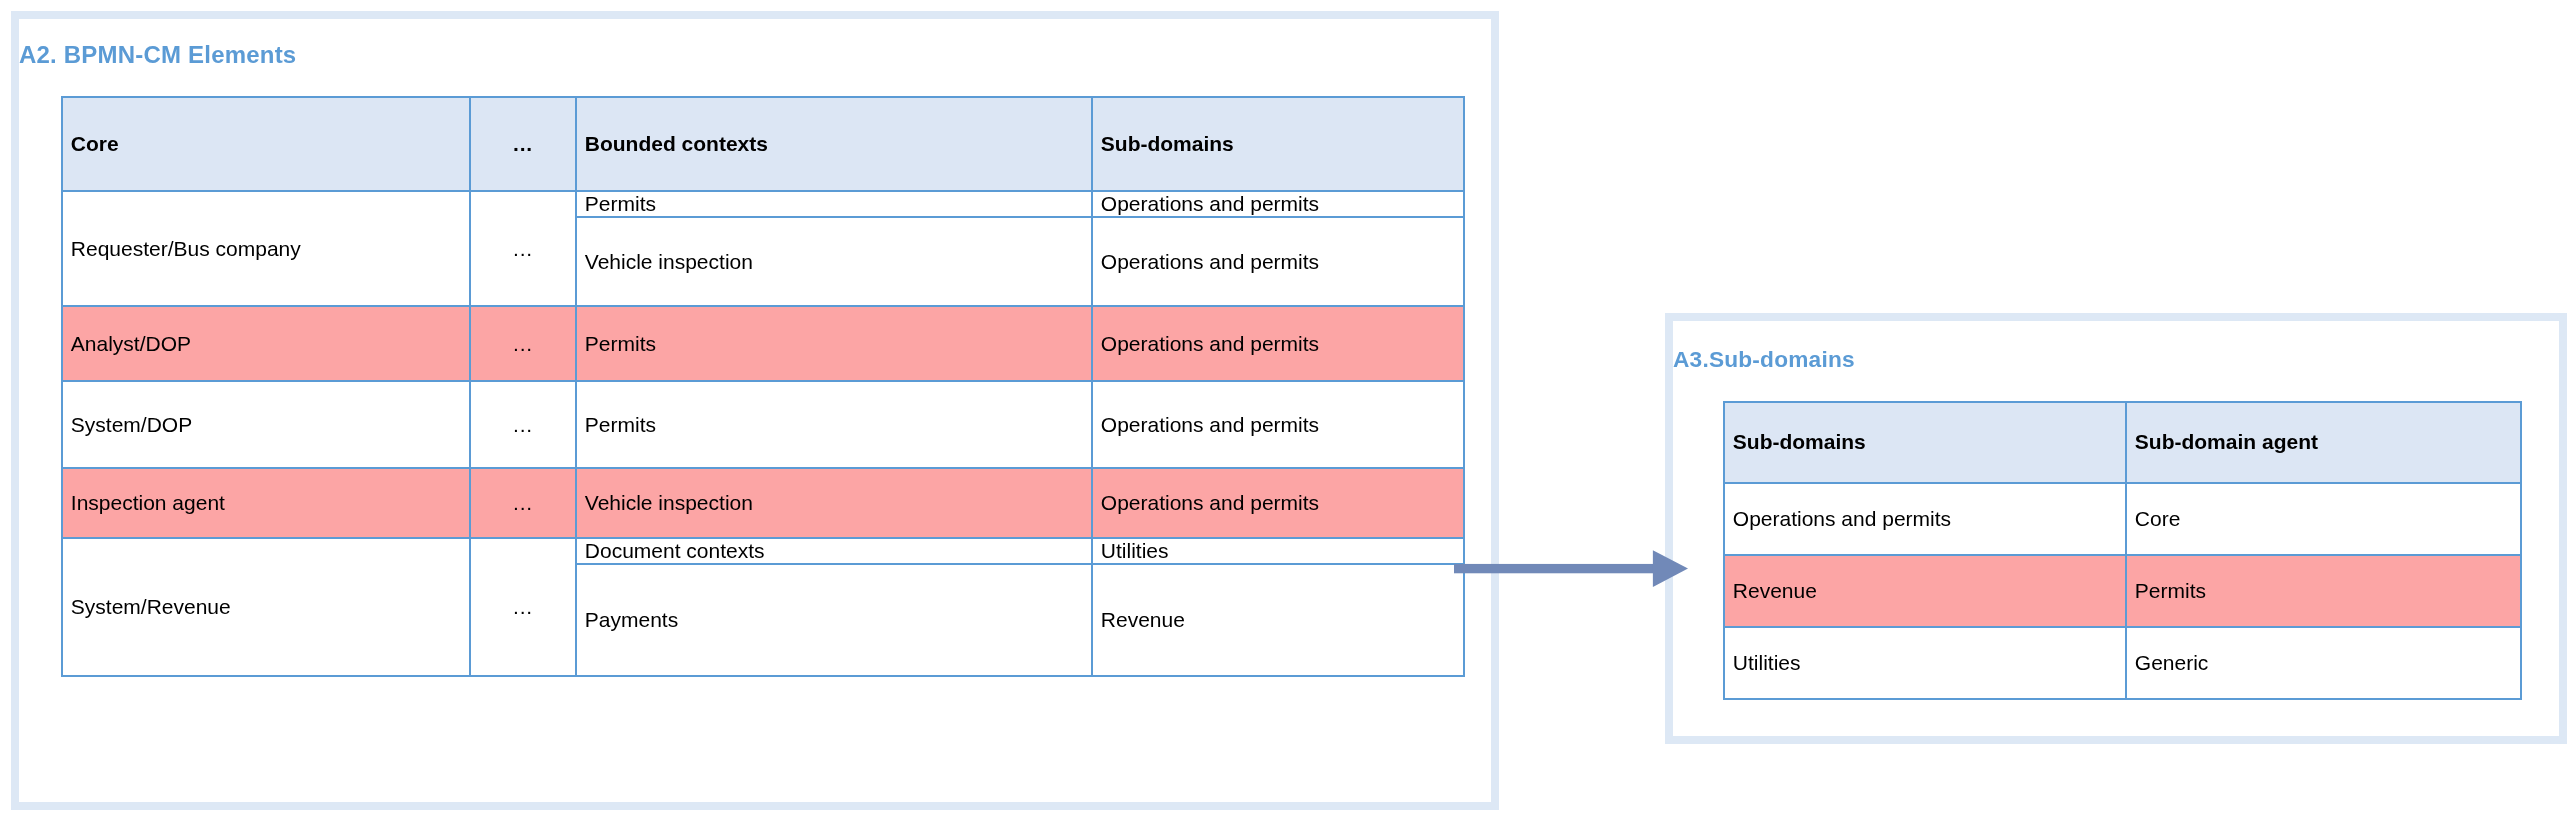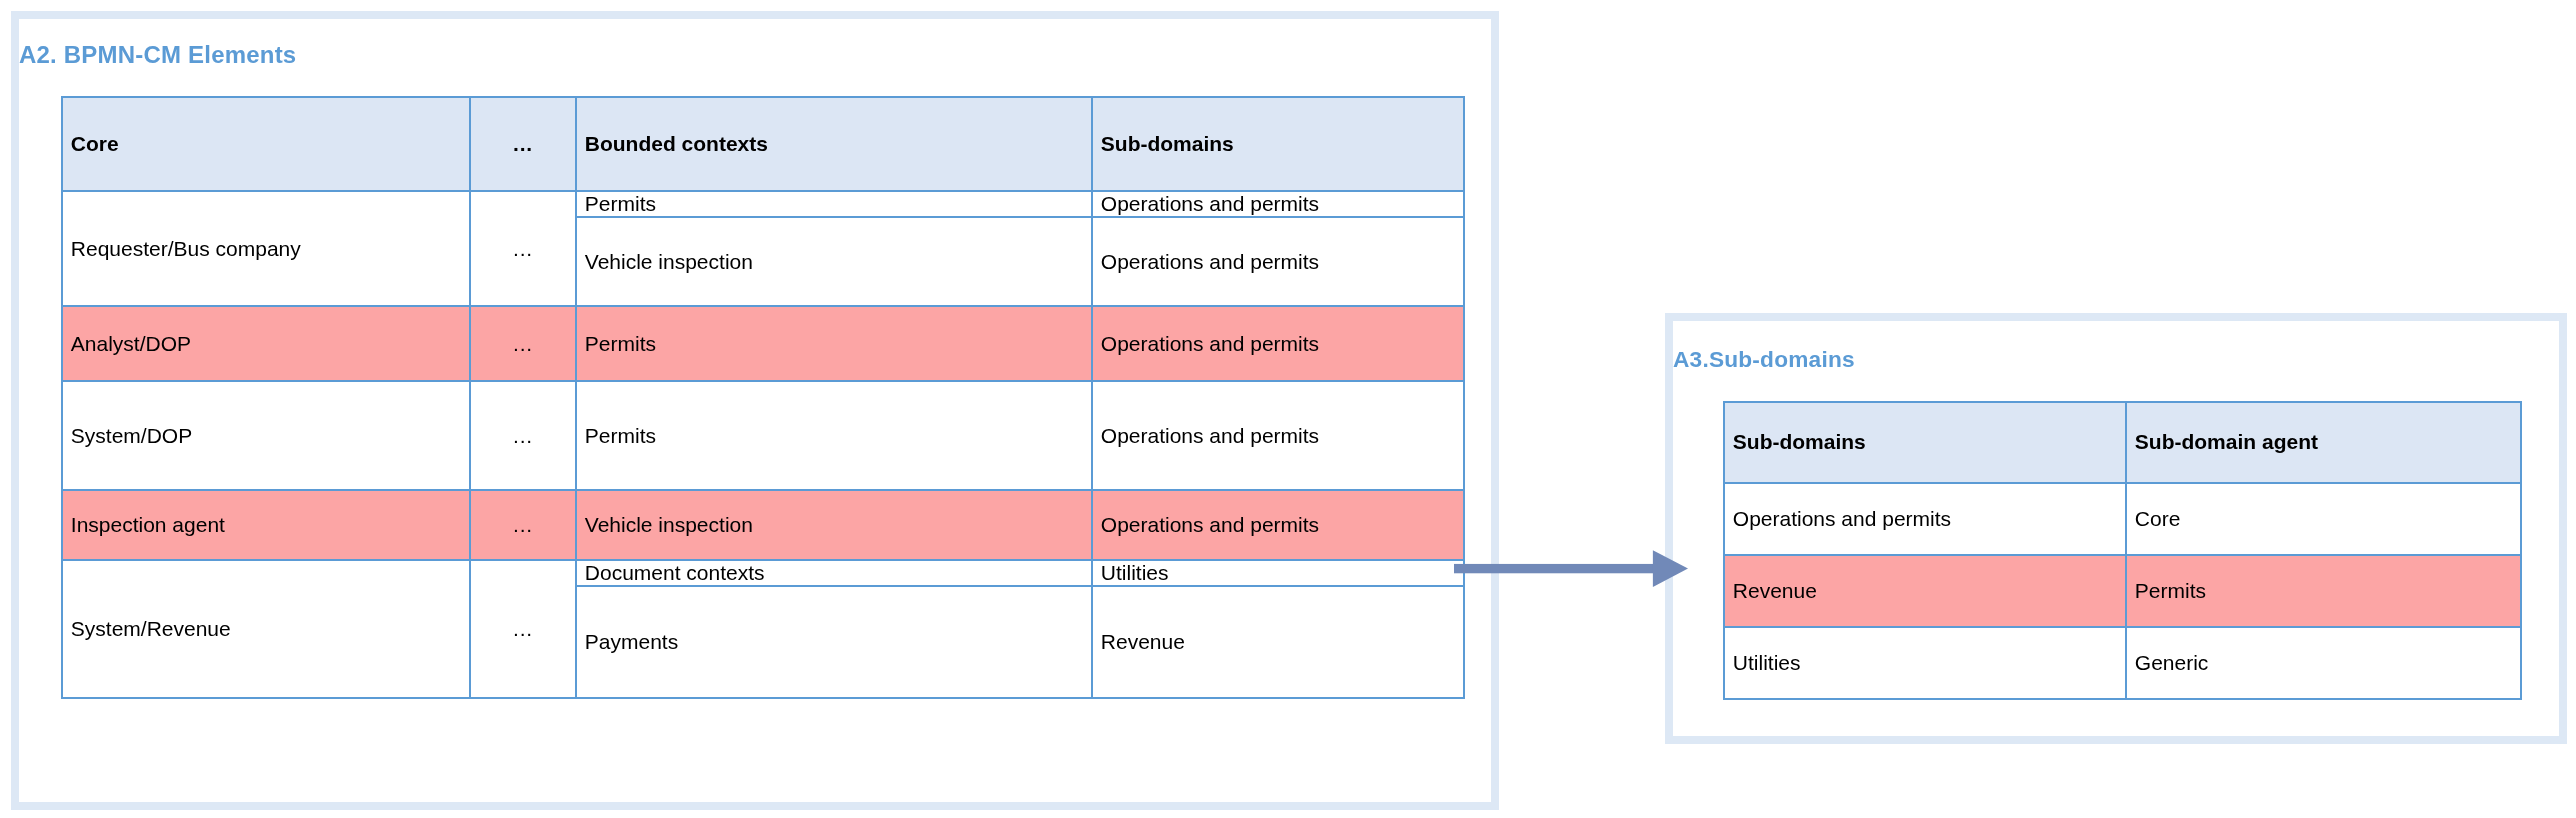--- a/index.html
+++ b/index.html
@@ -143,21 +143,21 @@
       </tr>
 
       <tr class="shaded">
         <td style="height:75px">Analyst/DOP</td>
         <td class="dots">...</td>
         <td>Permits</td>
         <td>Operations and permits</td>
       </tr>
 
       <tr>
-        <td style="height:109px">System/DOP</td>
+        <td style="height:87px">System/DOP</td>
         <td class="dots">...</td>
         <td>Permits</td>
         <td>Operations and permits</td>
       </tr>
 
       <tr class="shaded">
         <td style="height:70px">Inspection agent</td>
         <td class="dots">...</td>
         <td>Vehicle inspection</td>
         <td>Operations and permits</td>

